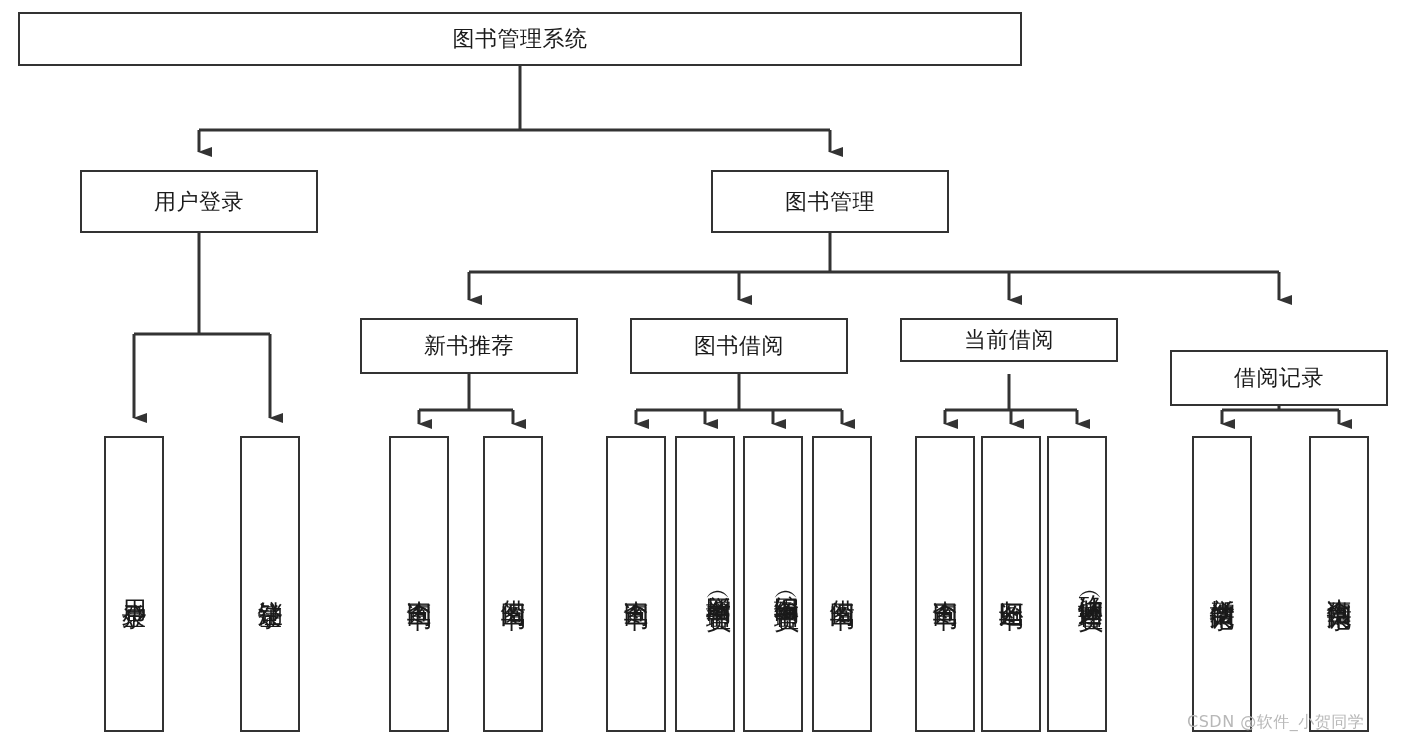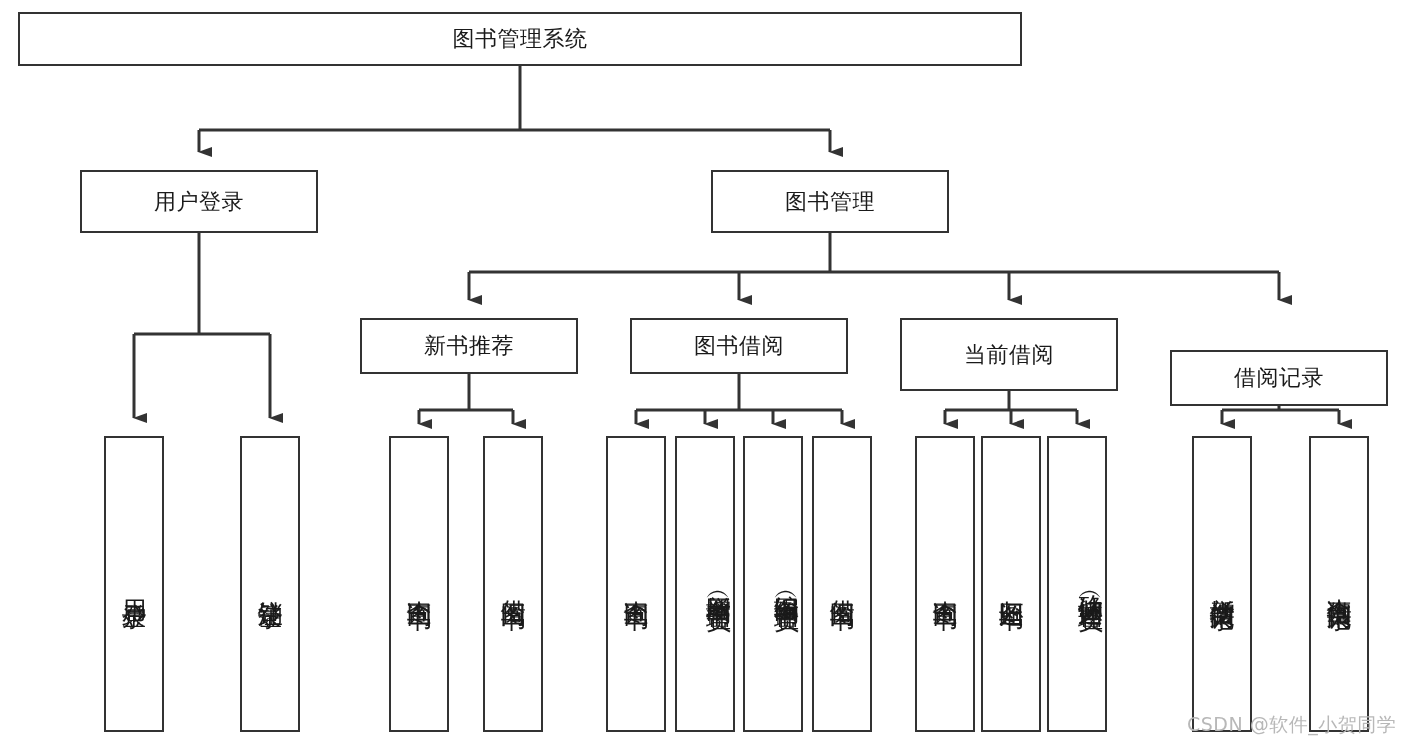--- a/index.html
+++ b/index.html
@@ -51,21 +51,21 @@
   }
   .node.vert.topalign {
     align-items: flex-start;
   }
   .node-title {
     font-size: 23px;
   }
   .watermark {
     position: absolute;
     color: #b8b8b8;
-    font-size: 19px;
+    font-size: 16px;
     white-space: nowrap;
     left: 1187px;
     top: 712px;
     letter-spacing: 0.5px;
   }
 </style>
 </head>
 <body>
 
 <div id="canvas">
@@ -120,21 +120,21 @@
     </g>
   </svg>
 
   <div class="node horiz node-title" style="left:18px; top:12px; width:1004px; height:54px;">图书管理系统</div>
 
   <div class="node horiz" style="left:80px; top:170px; width:238px; height:63px;">用户登录</div>
   <div class="node horiz" style="left:360px; top:318px; width:218px; height:56px;">新书推荐</div>
 
   <div class="node horiz" style="left:711px; top:170px; width:238px; height:63px;">图书管理</div>
   <div class="node horiz" style="left:630px; top:318px; width:218px; height:56px;">图书借阅</div>
-  <div class="node horiz" style="left:900px; top:318px; width:218px; height:73px;text-align:right;">当前借阅</div>
+  <div class="node horiz" style="left:900px; top:318px; width:218px; height:44px;text-align:right;">当前借阅</div>
   <div class="node horiz" style="left:1170px; top:318px; width:218px; height:56px;margin-top:32px;">借阅记录</div>
 
   <div class="node vert" style="left:104px; top:436px; width:60px; height:296px;">用户登录</div>
   <div class="node vert" style="left:240px; top:436px; width:60px; height:296px;">注销登录</div>
 
   <div class="node vert" style="left:389px; top:436px; width:60px; height:296px;">查询图书</div>
   <div class="node vert" style="left:483px; top:436px; width:60px; height:296px;">借阅图书</div>
 
   <div class="node vert" style="left:606px; top:436px; width:60px; height:296px;">查询图书</div>
   <div class="node vert topalign" style="left:675px; top:436px; width:60px; height:296px;">新增图书（管理员）</div>

